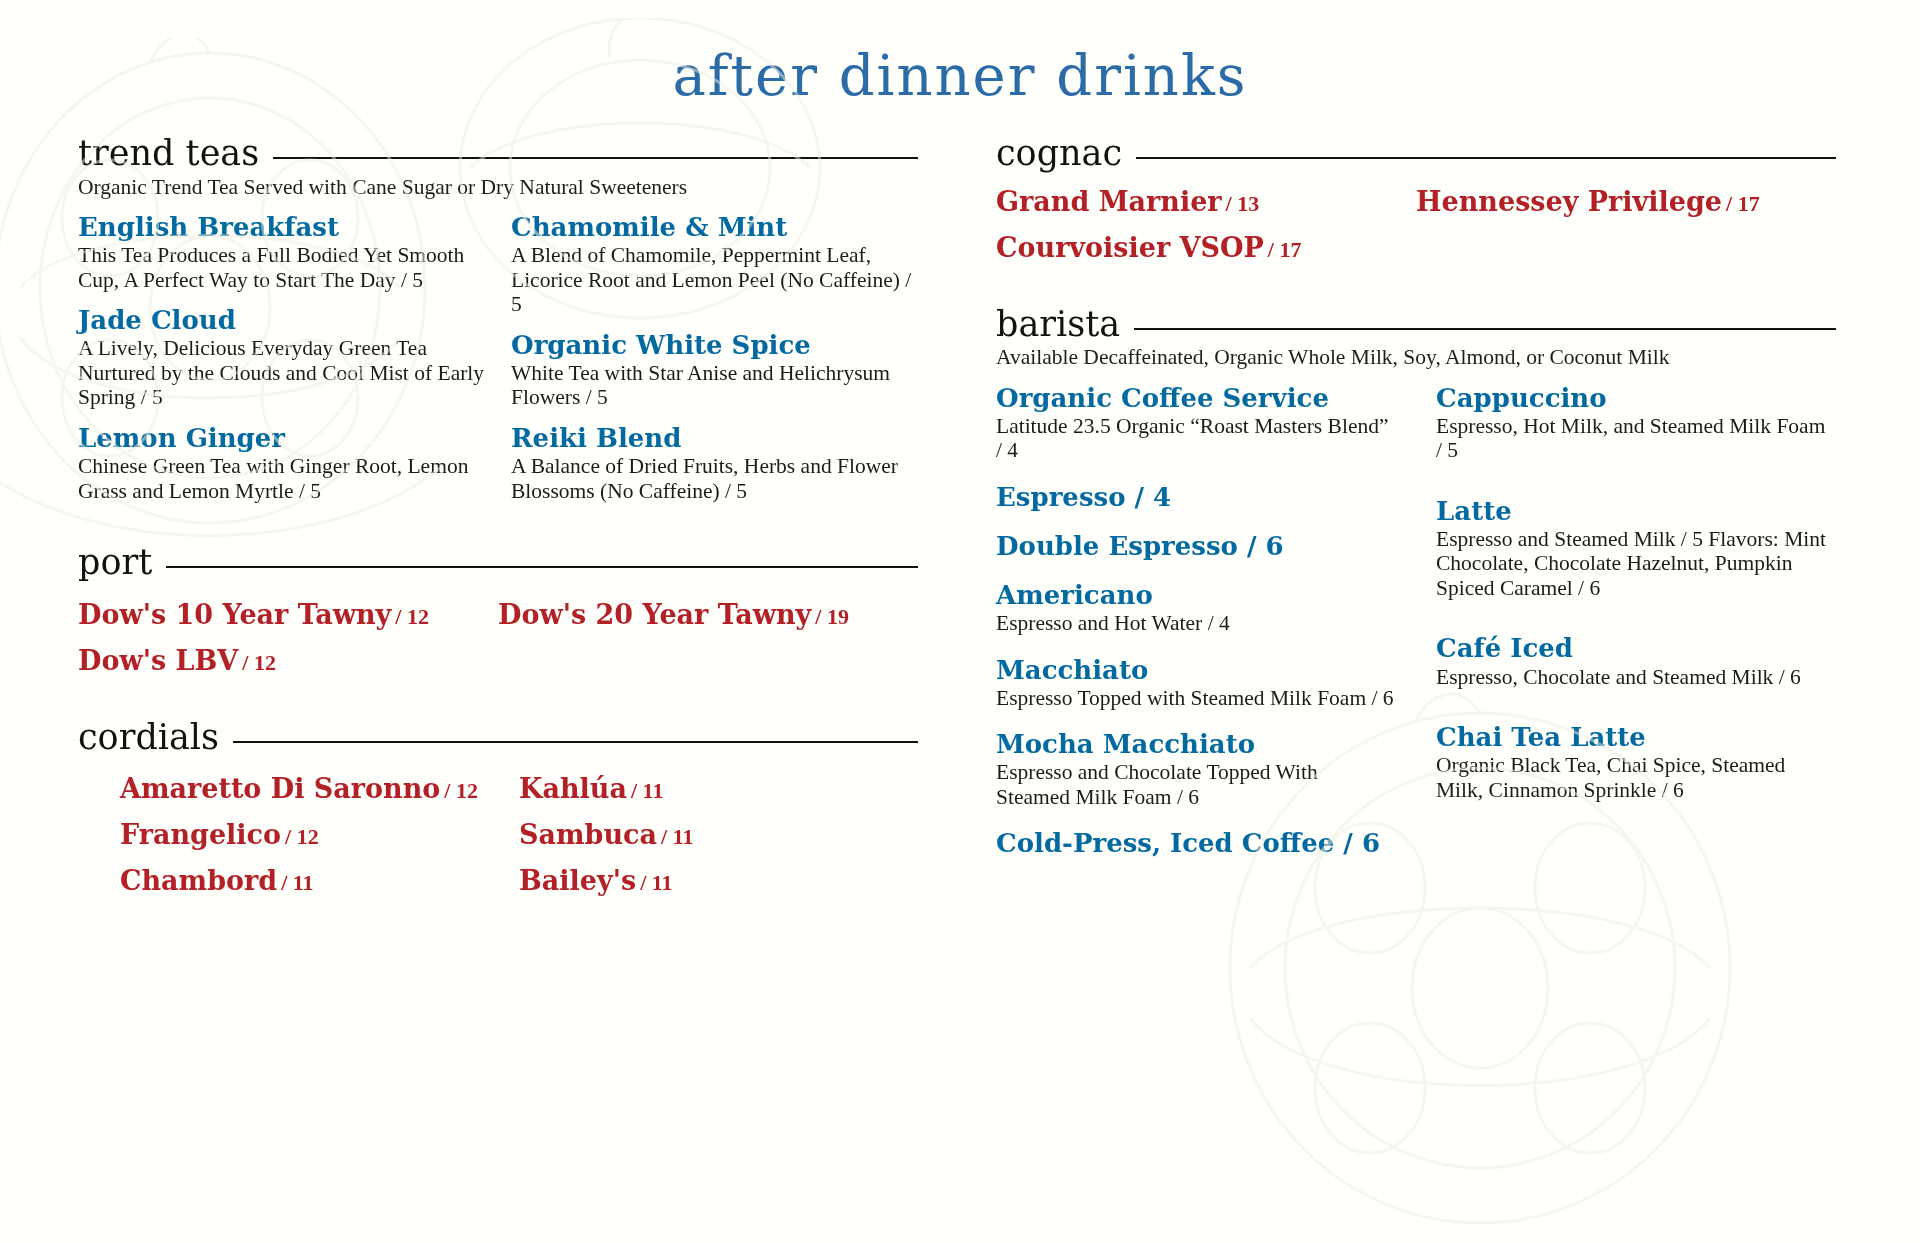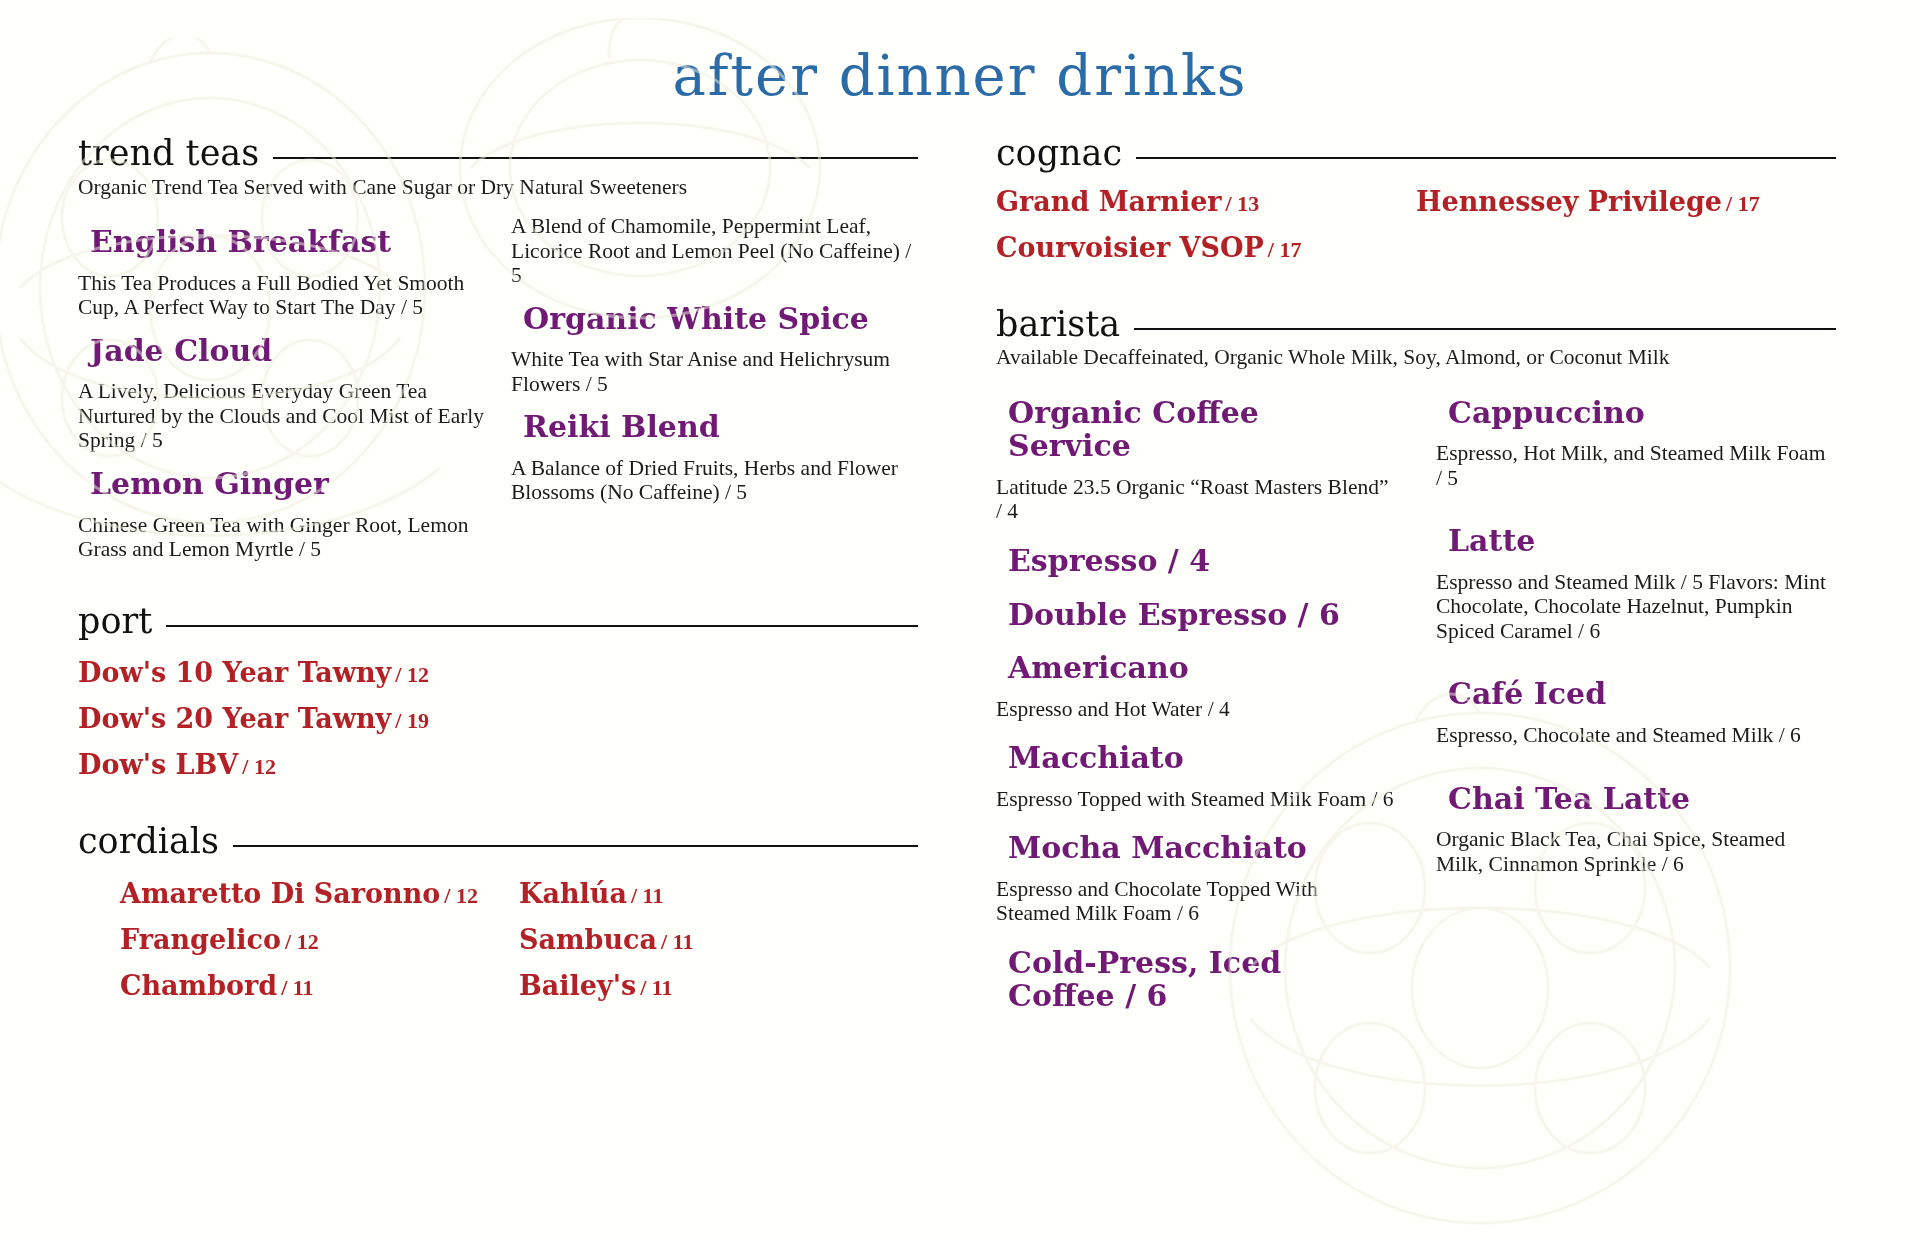--- a/index.html
+++ b/index.html
@@ -81,26 +81,26 @@
   }
 
   .two-col {
     display: flex;
     gap: 26px;
   }
   .two-col > div { width: 50%; }
 
   .item { margin-bottom: 14px; }
   .item-name {
-    color: #701a75;
+    color: #0369a1;
     font-family: "DejaVu Serif", serif;
     font-weight: 700;
-    font-size: 30px;
+    font-size: 26px;
     line-height: 1.12;
-    margin: 12px;
+    margin: 0;
   }
   .item-desc {
     font-size: 21.5px;
     line-height: 1.14;
     margin: 1px 0 0 0;
     color: #1b1b1b;
   }
 
   
   .inline-grid {
@@ -197,40 +197,41 @@
               <p class="item-name">Jade Cloud</p>
               <p class="item-desc">A Lively, Delicious Everyday Green Tea Nurtured by the Clouds and Cool Mist of Early Spring / 5</p>
             </div>
             <div class="item">
               <p class="item-name">Lemon Ginger</p>
               <p class="item-desc">Chinese Green Tea with Ginger Root, Lemon Grass and Lemon Myrtle / 5</p>
             </div>
           </div>
           <div>
             <div class="item">
+              <p class="item-name">Chamomile &amp; Mint</p>
               <p class="item-desc">A Blend of Chamomile, Peppermint Leaf, Licorice Root and Lemon Peel (No Caffeine) / 5</p>
             </div>
             <div class="item">
               <p class="item-name">Organic White Spice</p>
               <p class="item-desc">White Tea with Star Anise and Helichrysum Flowers / 5</p>
             </div>
             <div class="item">
               <p class="item-name">Reiki Blend</p>
               <p class="item-desc">A Balance of Dried Fruits, Herbs and Flower Blossoms (No Caffeine) / 5</p>
             </div>
           </div>
         </div>
       </div>
 
       <div class="section sp-top-24">
         <div class="section-head">
           <span class="sh-text">port</span>
           <span class="sh-rule"></span>
         </div>
-        <div class="inline-grid" style="margin-top:18px;flex-direction:column;">
+        <div class="inline-grid" style="margin-top:18px;">
           <div class="ig-item">
             <span class="ig-name">Dow's 10 Year Tawny</span>
             <span class="ig-price">/ 12</span>
           </div>
           <div class="ig-item">
             <span class="ig-name">Dow's 20 Year Tawny</span>
             <span class="ig-price">/ 19</span>
           </div>
           <div class="ig-item">
             <span class="ig-name">Dow's LBV</span>

